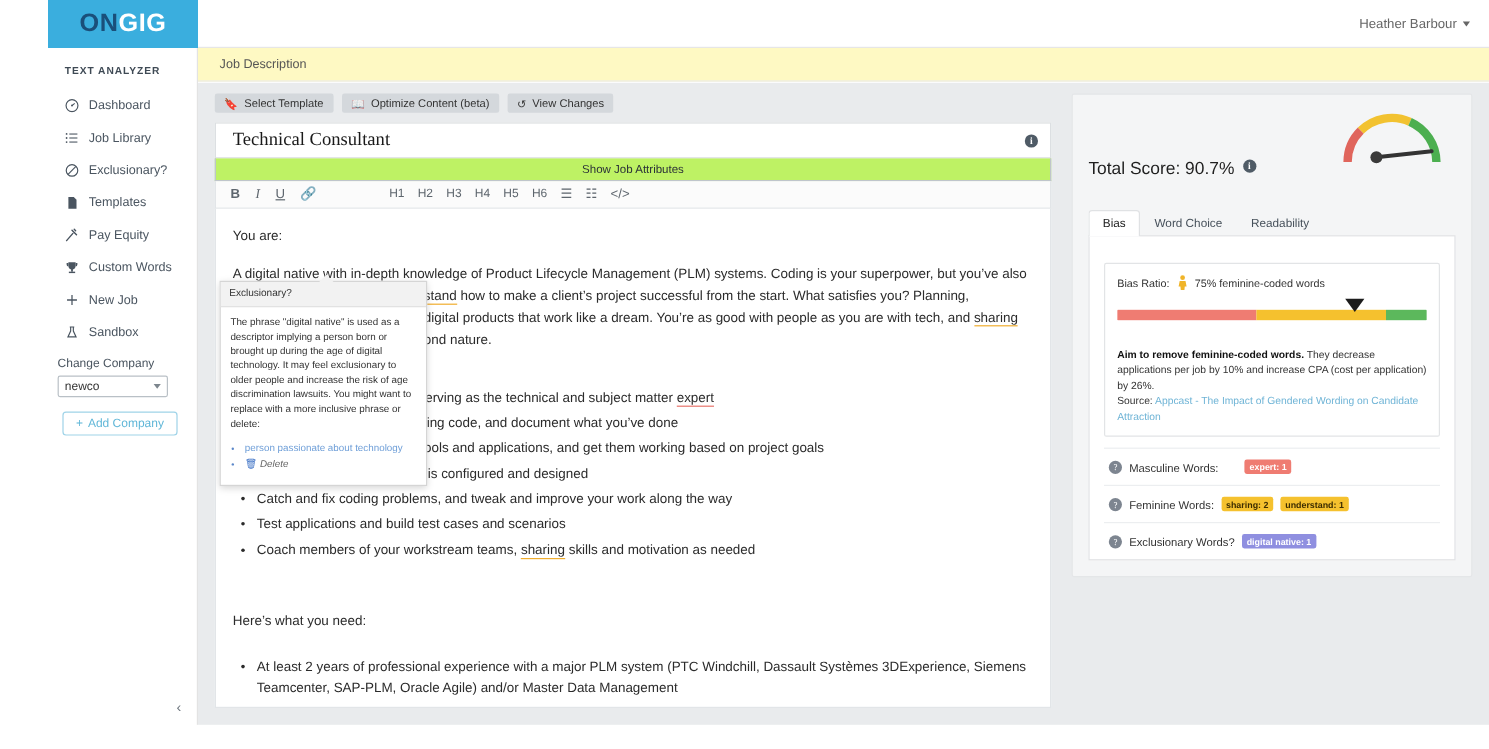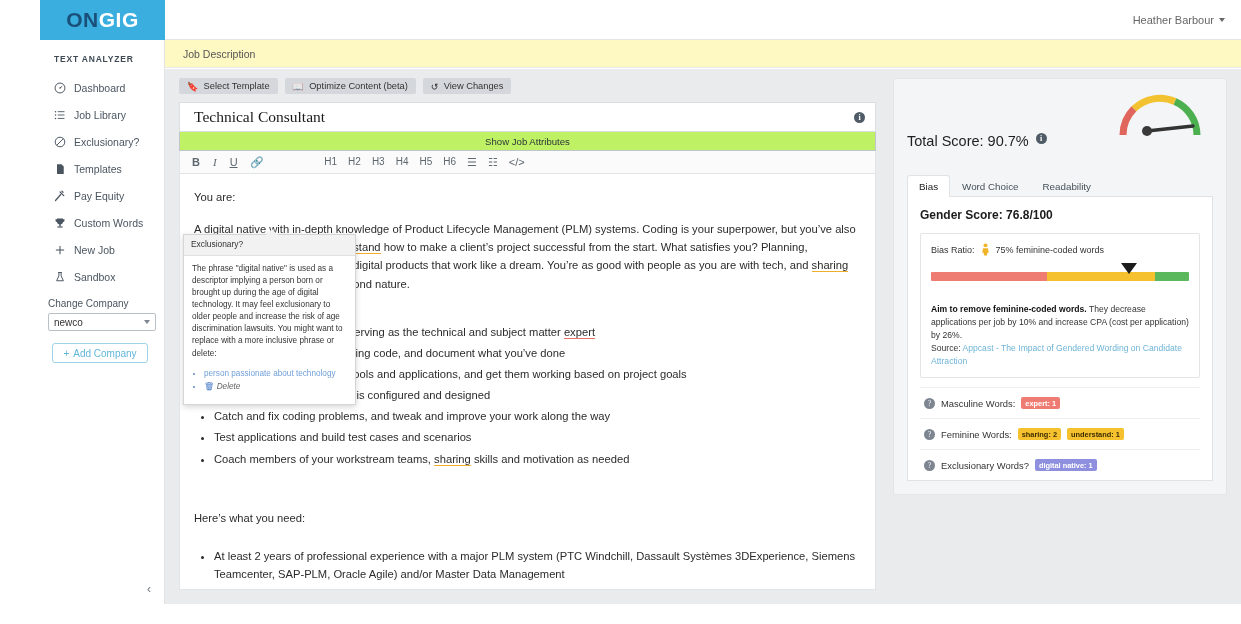--- a/index.html
+++ b/index.html
@@ -61,21 +61,21 @@
     padding: 7.5px 10px 7.5px 14px;
     font-size: 10.5px; color: #4a5560; cursor: pointer;
   }
   .sb-ico { width: 12px; height: 12px; flex: 0 0 12px; display: block; }
   .sb-ico svg { display: block; }
   .change-co {
     padding: 8px 10px 4px 8px;
     font-size: 10px; color: #4a5560;
   }
   .co-select {
-    margin: 0 8px; width: 108px; height: 18px;
+    margin: 0 8px; width: 92px; height: 18px;
     border: 1px solid #b9c0c6; border-radius: 2px; background: #fff;
     font-size: 10px; color: #333;
     display: flex; align-items: center; padding: 0 5px;
     position: relative; cursor: pointer;
   }
   .co-select .sel-caret {
     position: absolute; right: 5px; top: 6px;
     width: 0; height: 0; border-left: 3.5px solid transparent;
     border-right: 3.5px solid transparent; border-top: 4px solid #7d868e;
   }
@@ -250,21 +250,21 @@
     width: 11px; height: 11px; border-radius: 50%;
     background: #7d8590; color: #fff; font-size: 7.5px;
     display: flex; align-items: center; justify-content: center;
     flex: 0 0 11px; font-family: "Liberation Serif", serif;
     cursor: pointer;
   }
   .chip {
     font-size: 7.4px; font-weight: bold; padding: 1.5px 4px; border-radius: 2px;
     color: #ffffff; cursor: pointer; white-space: nowrap;
   }
-  .chip.masc { background: #ef7c72; }
+  .chip.masc { background: #ef7c72; margin-left: 16px; }
   .chip.fem  { background: #f5c12e; color: #3d2d00; }
   .chip.excl { background: #8f8fe0; }
   .chips { display: flex; gap: 6px; align-items: center; }
 </style>
 </head>
 <body>
 
 <div id="app">
 <div class="page-frame">
 
@@ -490,21 +490,20 @@
             </svg>
           </div>
 
           <div class="tabs">
             <div class="tab active">Bias</div>
             <div class="tab">Word Choice</div>
             <div class="tab">Readability</div>
           </div>
 
           <div class="tab-panel">
-            <div class="gender-score">Gender Score: 76.8/100</div>
 
             <div class="bias-box">
               <div class="bias-ratio-row">
                 <span>Bias Ratio:</span>
                 <span class="person-ico"><svg width="9" height="13" viewBox="0 0 10 14">
                         <circle cx="5" cy="2.4" r="2.2" fill="#f0b429"></circle>
                         <path d="M2.3 5.5 h5.4 l1 5 h-1.7 l-.3 3.3 h-3.4 l-.3 -3.3 h-1.7 z" fill="#f0b429"></path>
                       </svg></span>
                 <span>75% feminine-coded words</span>
               </div>

